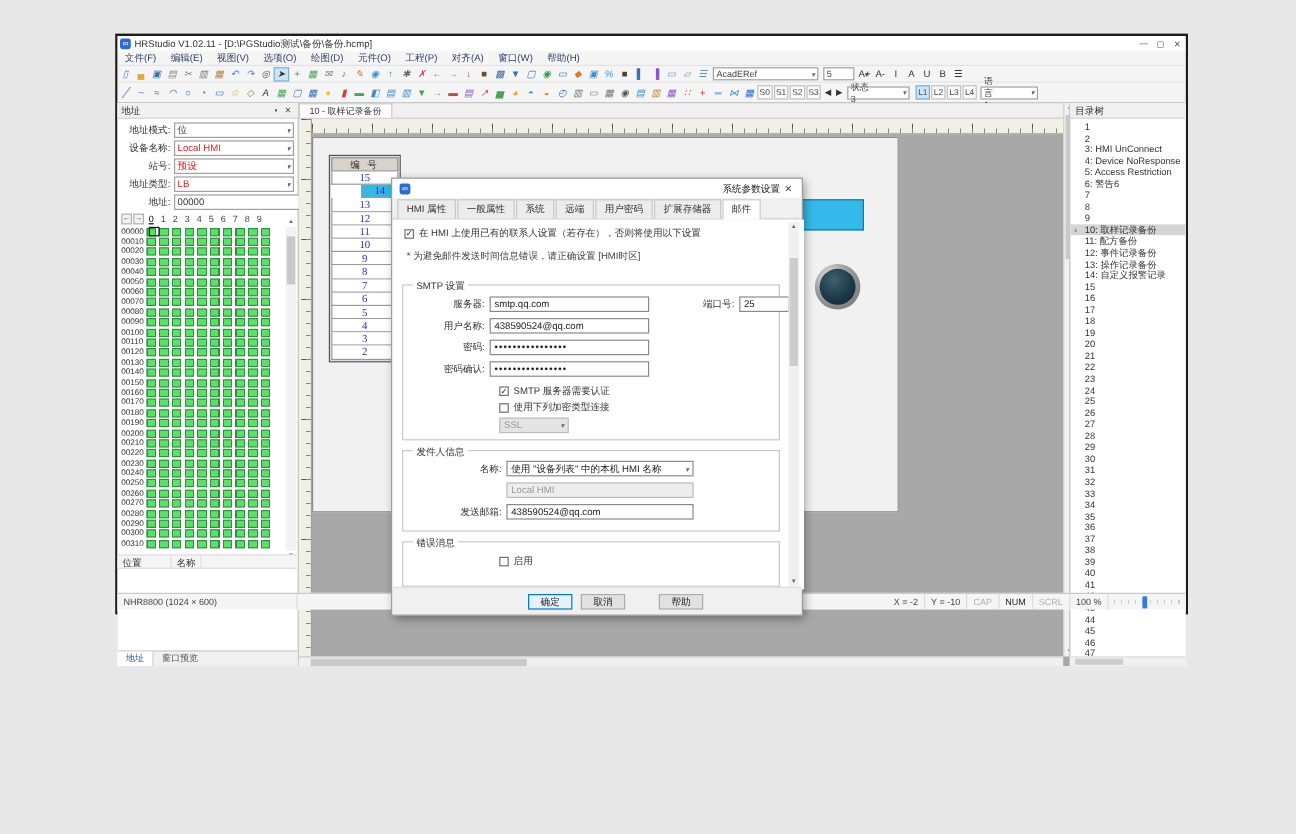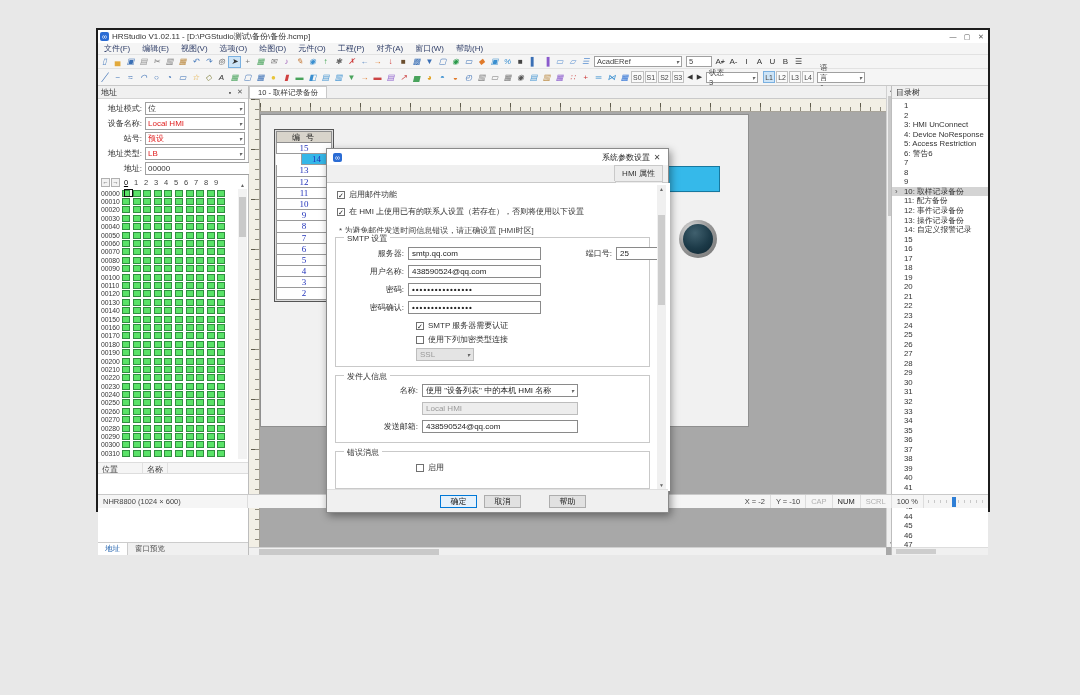--- a/index.html
+++ b/index.html
@@ -100,21 +100,21 @@
   .tree-item.selected { background:#d4d4d4; }
   .tree-item .tw { position:absolute; left:3px; width:8px; color:#555; }
   .rp-hsb { position:absolute; left:0; bottom:0; width:100%; height:8px; background:#f0f0f0; border-top:1px solid #ddd; }
   .rp-hsb .th { position:absolute; top:1px; left:4px; width:40px; height:5px; background:#cdcdcd; }
 
   
   .dialog { position:absolute; left:228px; top:62px; width:343px; height:365px; background:#f0f0f0; border:1px solid #8a8a8a; box-shadow:2px 3px 8px rgba(0,0,0,.4); z-index:50; font-size:8px; }
   .dlg-title { height:16px; background:#fff; display:flex; align-items:center; padding:0 4px; }
   .dlg-title .t { flex:1; font-size:8px; color:#222;text-align:right; }
   .dlg-close { width:14px; text-align:center; color:#444; font-size:8px; }
-  .dlg-tabs { height:18px; display:flex; align-items:flex-end; padding:0 4px; border-bottom:1px solid #c9c9c9; background:#f0f0f0;flex-direction:column; }
+  .dlg-tabs { height:18px; display:flex; align-items:flex-end; padding:0 4px; border-bottom:1px solid #c9c9c9; background:#f0f0f0; }
   .dlg-tab { padding:2px 7px; border:1px solid #c9c9c9; border-bottom:none; background:#ececec; margin-right:1px; color:#333; font-size:8px; }
   .dlg-tab.active { background:#fff; position:relative; top:1px; padding-bottom:3px; }
   .dlg-content { position:absolute; left:0; top:34px; width:343px; height:308px; background:#fff; }
   .cb-row { display:flex; align-items:center; margin:6px 0 0 10px; }
   .cbx { width:8px; height:8px; border:1px solid #707070; background:#fff; margin-right:4px; flex:none; font-size:7px; line-height:7px; text-align:center; color:#1a1a1a; }
   .note { margin:8px 0 0 12px; color:#444; }
   .grp { position:absolute; left:8px; width:315px; border:1px solid #c9c9c9; }
   .grp-label { position:absolute; top:-5px; left:8px; background:#fff; padding:0 3px; color:#333; }
   .frow { display:flex; align-items:center; position:relative; margin:5px 0 0 0; }
   .flabel { width:72px; text-align:right; padding-right:4px; flex:none; color:#333; }
@@ -1132,24 +1132,20 @@
 
           <span class="dlg-tab">用户密码</span>
 
           <span class="dlg-tab">扩展存储器</span>
 
           <span class="dlg-tab active">邮件</span>
         </div>
       <div class="dlg-content">
         <div class="cb-row">
           <span class="cbx">✓</span>
-          <span>启用邮件功能</span>
-        </div>
-        <div class="cb-row">
-          <span class="cbx">✓</span>
           <span>在 HMI 上使用已有的联系人设置（若存在），否则将使用以下设置</span>
         </div>
         <div class="note">* 为避免邮件发送时间信息错误，请正确设置 [HMI时区]</div>
 
         <div class="grp" style="top:54px;height:130px">
           <span class="grp-label">SMTP 设置</span>
           <div class="frow" style="margin-top:9px">
             <span class="flabel">服务器:</span>
             <span class="finput">smtp.qq.com</span>
             <span class="port">

